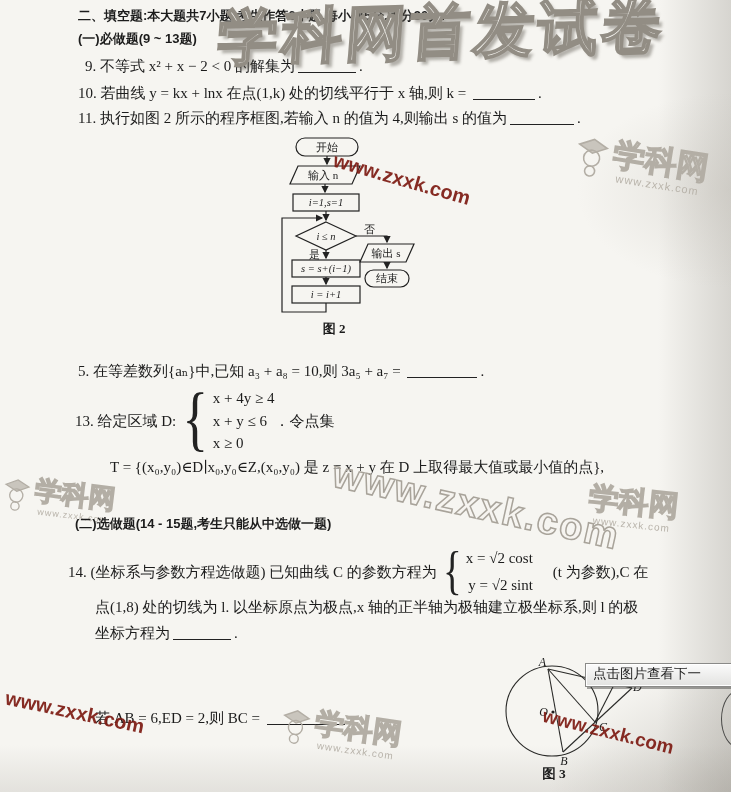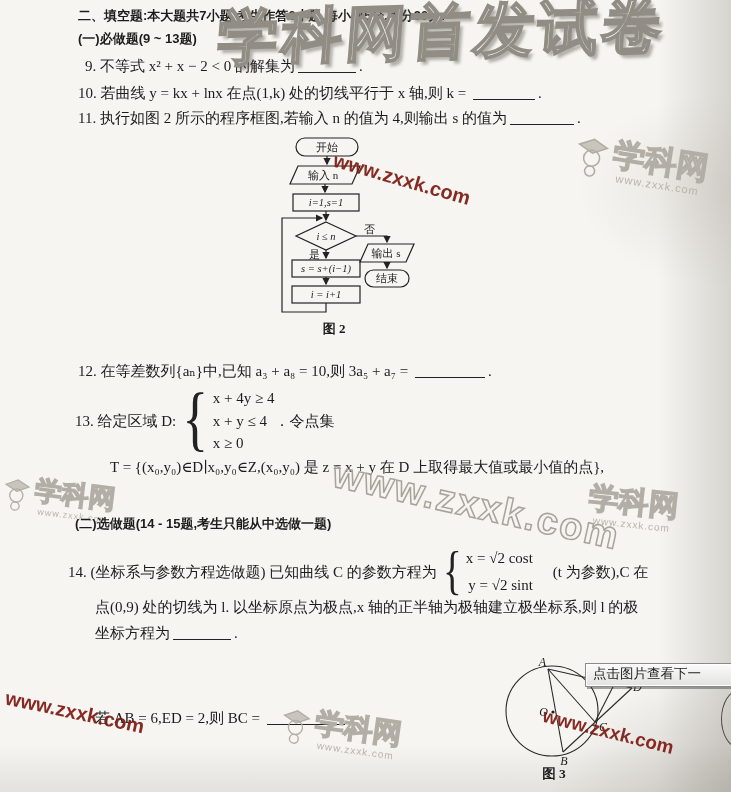--- a/index.html
+++ b/index.html
@@ -111,47 +111,47 @@
     <text x="96" y="97" font-size="11">否</text>
     <text x="52" y="122" font-size="11" text-anchor="end">是</text>
     <text x="58" y="136" font-size="10.5" text-anchor="middle" font-style="italic">s = s+(i−1)</text>
     <text x="58" y="162" font-size="10.5" text-anchor="middle" font-style="italic">i = i+1</text>
     <text x="118" y="121" font-size="11" text-anchor="middle">输出 s</text>
     <text x="119" y="146" font-size="11" text-anchor="middle">结束</text>
     <text x="66" y="197" font-size="13" text-anchor="middle" font-weight="bold">图 2</text>
   </svg>
 
   <div class="line" style="left:78px; top:362px;">
-    <span>12. 在等差数列{aₙ}中,已知 a₃ + a₈ = 10,则 3a₅ + a₇ = </span><span class="blank" style="width:70px;"></span><span>.</span>
+    <span>5. 在等差数列{aₙ}中,已知 a₃ + a₈ = 10,则 3a₅ + a₇ = </span><span class="blank" style="width:70px;"></span><span>.</span>
   </div>
 
   <div class="line sysrow" style="left:75px; top:388px; height:66px;">
     <span>13. 给定区域 D:</span>
     <span class="brace" style="font-size:72px; margin:0 0 6px 2px;">{</span>
     <span class="syscol">
       <span>x + 4y ≥ 4</span>
-      <span>x + y ≤ 4</span>
+      <span>x + y ≤ 6</span>
       <span>x ≥ 0</span>
     </span>
     <span>．令点集</span>
   </div>
   <div class="line" style="left:110px; top:458px;">T = {(x₀,y₀)∈D∣x₀,y₀∈Z,(x₀,y₀) 是 z = x + y 在 D 上取得最大值或最小值的点},</div>
 
   <div class="line hdr" style="left:75px; top:516px; z-index:6;">(二)选做题(14 - 15题,考生只能从中选做一题)</div>
 
   <div class="line sysrow" style="left:68px; top:548px; height:48px;">
     <span>14. (坐标系与参数方程选做题) 已知曲线 C 的参数方程为</span>
     <span class="brace" style="font-size:52px; margin:0 1px 4px 3px;">{</span>
     <span class="syscol" style="gap:8px;align-items:flex-end;">
       <span>x = √2 cost</span>
       <span>y = √2 sint</span>
     </span>
     <span style="margin-left:20px;">(t 为参数),C 在</span>
   </div>
-  <div class="line" style="left:95px; top:598px;">点(0,9) 处的切线为 l. 以坐标原点为极点,x 轴的正半轴为极轴建立极坐标系,则 l 的极</div>
+  <div class="line" style="left:95px; top:598px;">点(1,8) 处的切线为 l. 以坐标原点为极点,x 轴的正半轴为极轴建立极坐标系,则 l 的极</div>
   <div class="line" style="left:95px; top:624px;">
     <span>坐标方程为</span><span class="blank" style="width:58px;"></span><span>.</span>
   </div>
 
   <div class="line" style="left:95px; top:709px;">
     <span>若 AB = 6,ED = 2,则 BC = </span><span class="blank" style="width:78px;"></span><span>.</span>
   </div>
 
   <svg style="position:absolute; left:492px; top:648px; z-index:2;" width="175" height="134" viewBox="0 0 175 134">
     <g fill="none" stroke="#2a2a28" stroke-width="1.1">

